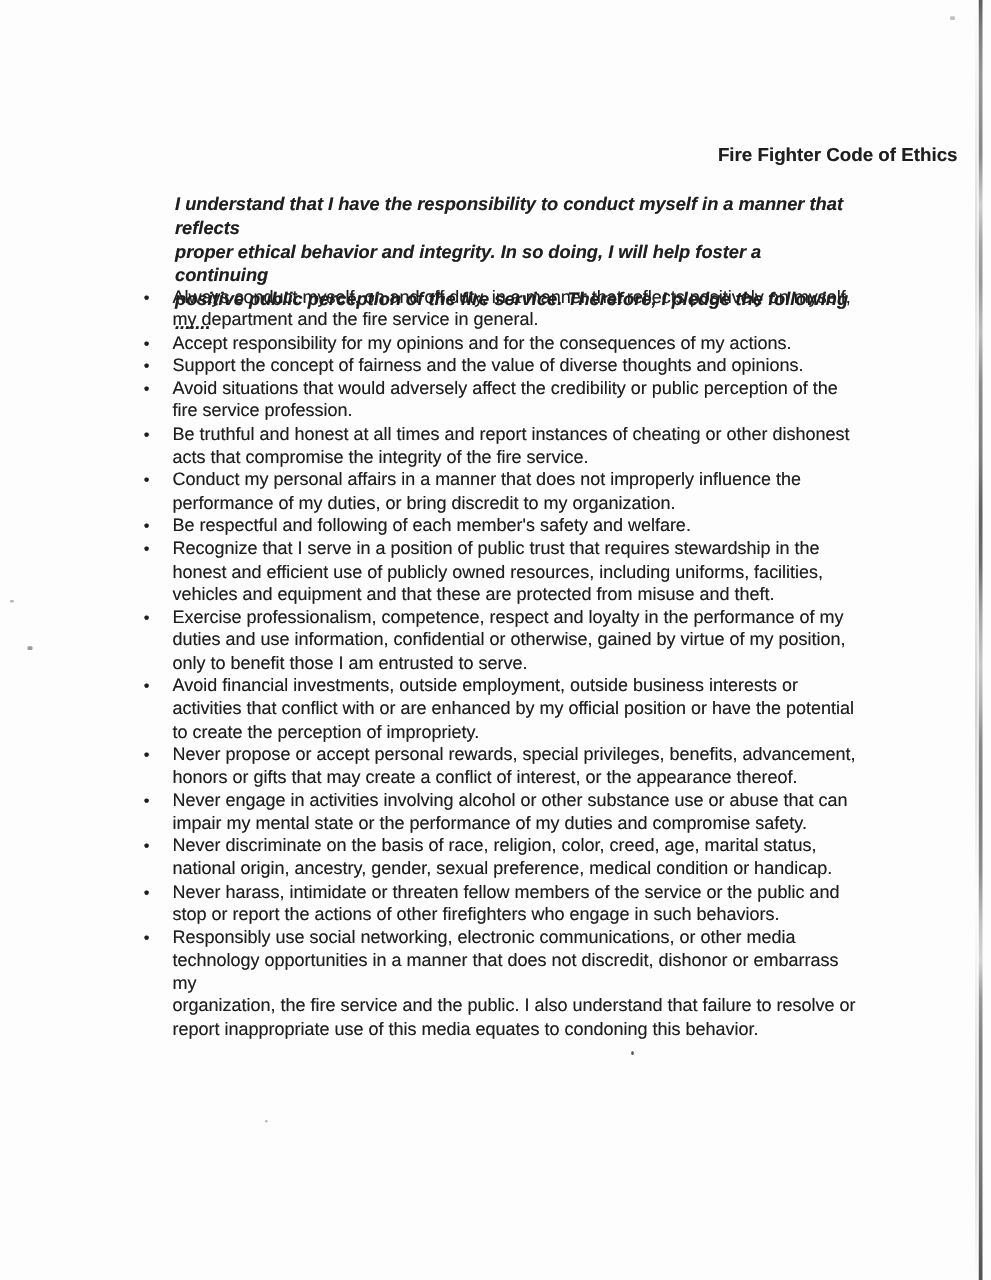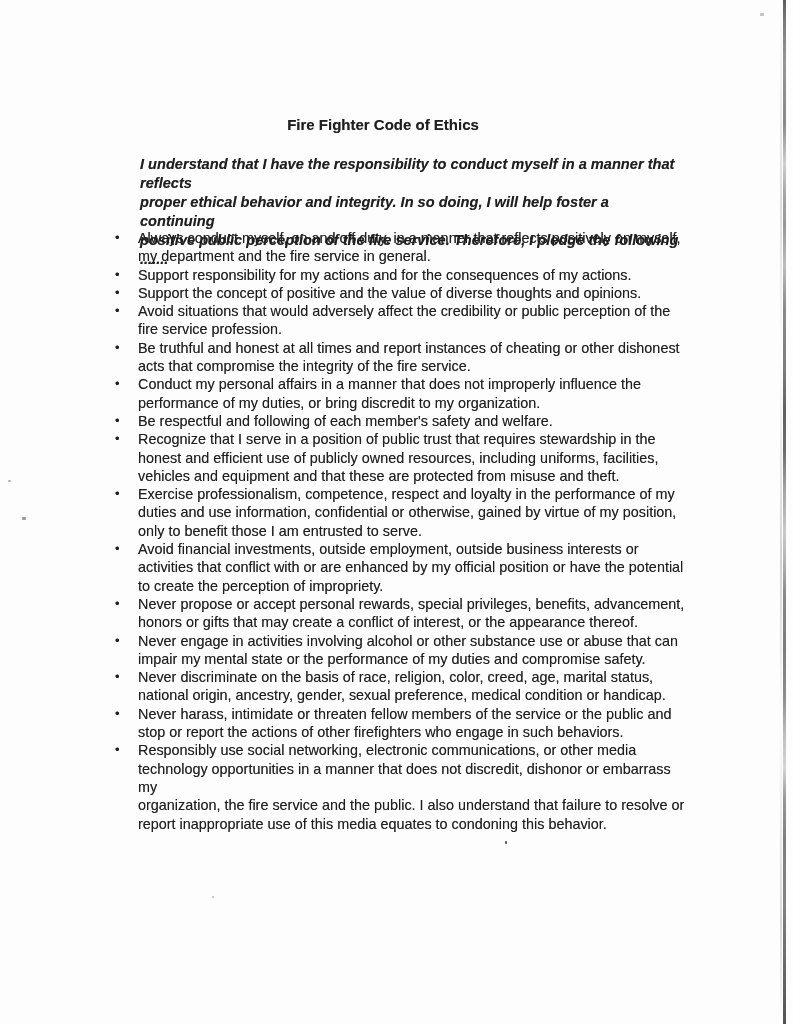--- a/index.html
+++ b/index.html
@@ -12,21 +12,21 @@
     font-family: "Liberation Sans", sans-serif;
     color: #1f1f1f;
     text-shadow: 0 0 0.5px rgba(35,35,35,0.55); 
   }
   .doc-title {
     position: absolute;
     top: 116px;
     left: 0;
     width: 766px;
     margin: 0;
-    text-align: center;
+    text-align: right;
     font-size: 15px;
     font-weight: bold;
   }
   .intro {
     position: absolute;
     top: 155px;
     left: 140px;
     width: 545px;
     font-size: 14.6px;
     font-weight: bold;
@@ -92,25 +92,25 @@
 
   <div class="intro">I understand that I have the responsibility to conduct myself in a manner that reflects<br>proper ethical behavior and integrity. In so doing, I will help foster a continuing<br>positive public perception of the fire service. Therefore, I pledge the following .......</div>
 
   <ul class="ethics-list">
       <li>
         <span class="bullet">•</span>
         <span class="item-text">Always conduct myself, on and off duty, in a manner that reflects positively on myself,<br>my department and the fire service in general.</span>
       </li>
       <li>
         <span class="bullet">•</span>
-        <span class="item-text">Support responsibility for my actions and for the consequences of my actions.</span>
+        <span class="item-text">Accept responsibility for my opinions and for the consequences of my actions.</span>
       </li>
       <li>
         <span class="bullet">•</span>
-        <span class="item-text">Support the concept of positive and the value of diverse thoughts and opinions.</span>
+        <span class="item-text">Support the concept of fairness and the value of diverse thoughts and opinions.</span>
       </li>
       <li>
         <span class="bullet">•</span>
         <span class="item-text">Avoid situations that would adversely affect the credibility or public perception of the<br>fire service profession.</span>
       </li>
       <li>
         <span class="bullet">•</span>
         <span class="item-text">Be truthful and honest at all times and report instances of cheating or other dishonest<br>acts that compromise the integrity of the fire service.</span>
       </li>
       <li>

